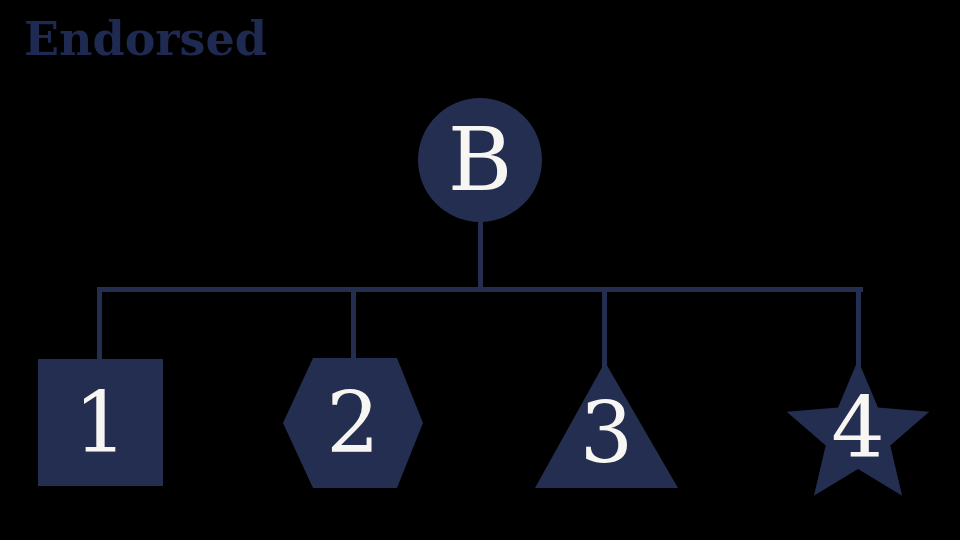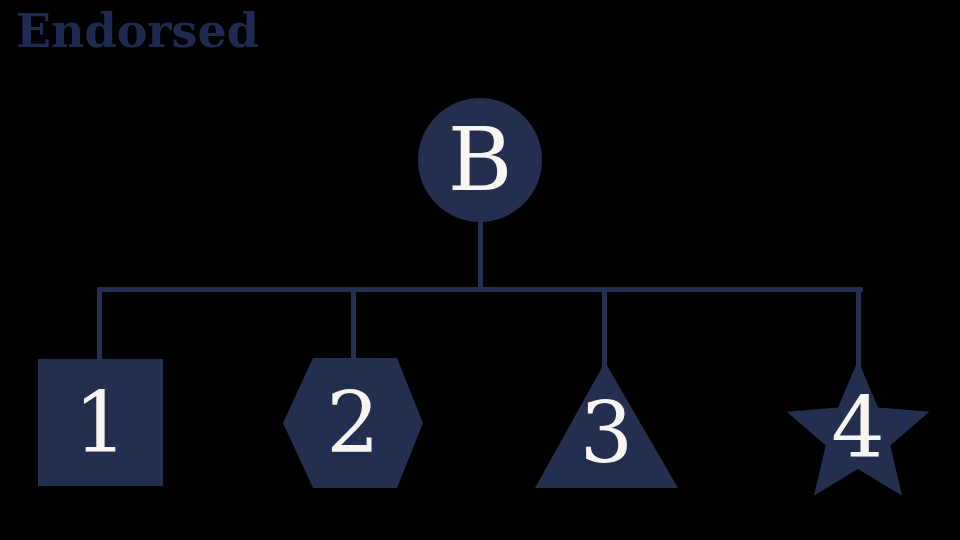--- a/index.html
+++ b/index.html
@@ -9,21 +9,21 @@
     overflow: hidden;
   }
   .stage {
     position: relative;
     width: 960px; height: 540px;
     font-family: "DejaVu Serif", "Liberation Serif", serif;
   }
   .title {
     position: absolute;
     left: 8px; top: 0px;
-    margin: 8px;
+    margin: 16px;
     color: var(--title-text, #1f2a52);
     font-size: 46px;
     font-weight: bold;
     line-height: 1.04;
     letter-spacing: 0px;
   }
   .title span { display: block; }
   .line {
     position: absolute;
     background: var(--line, #242e50);

